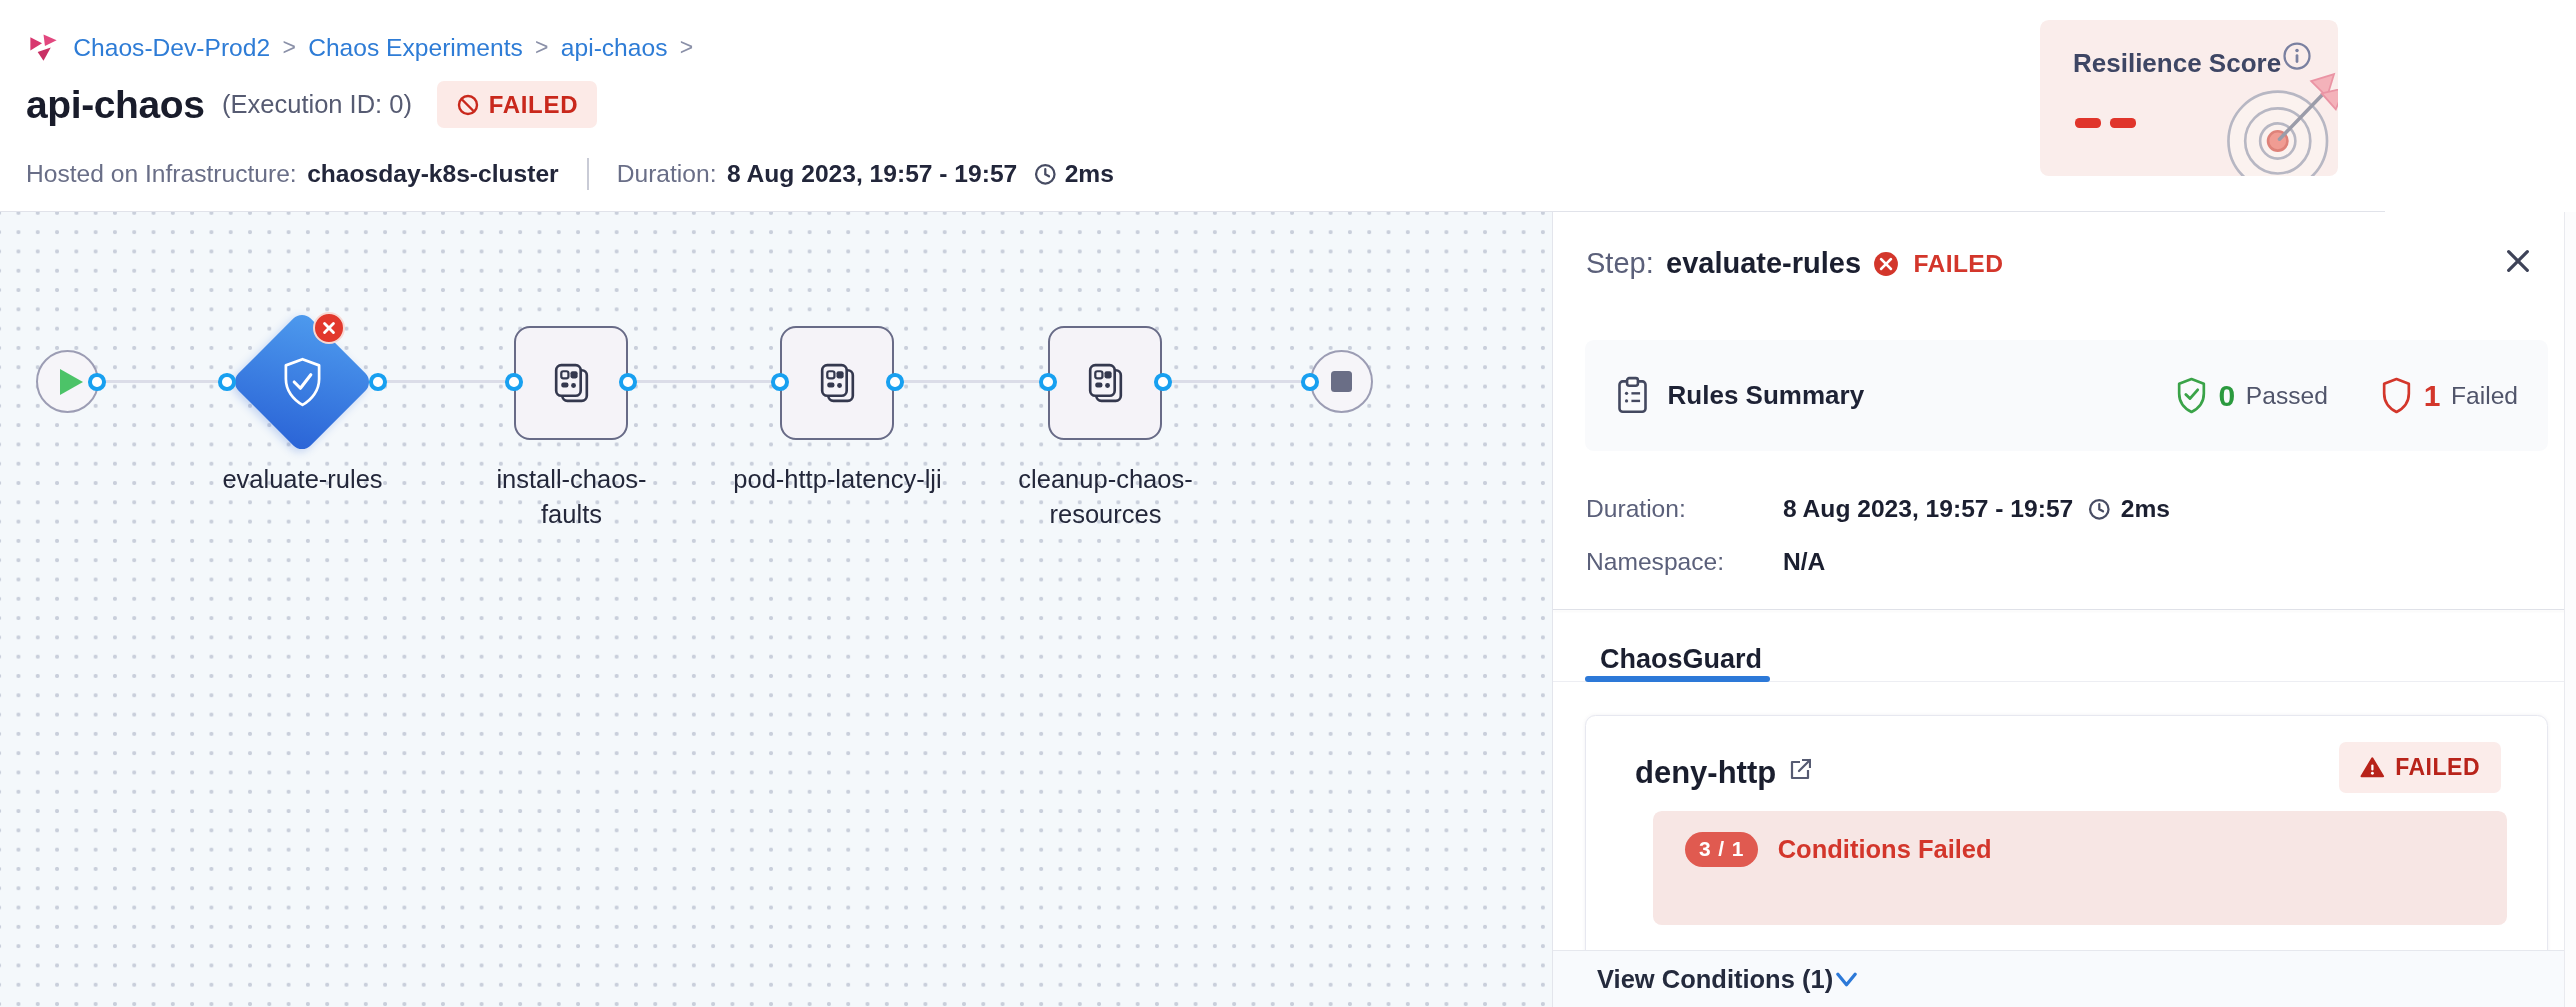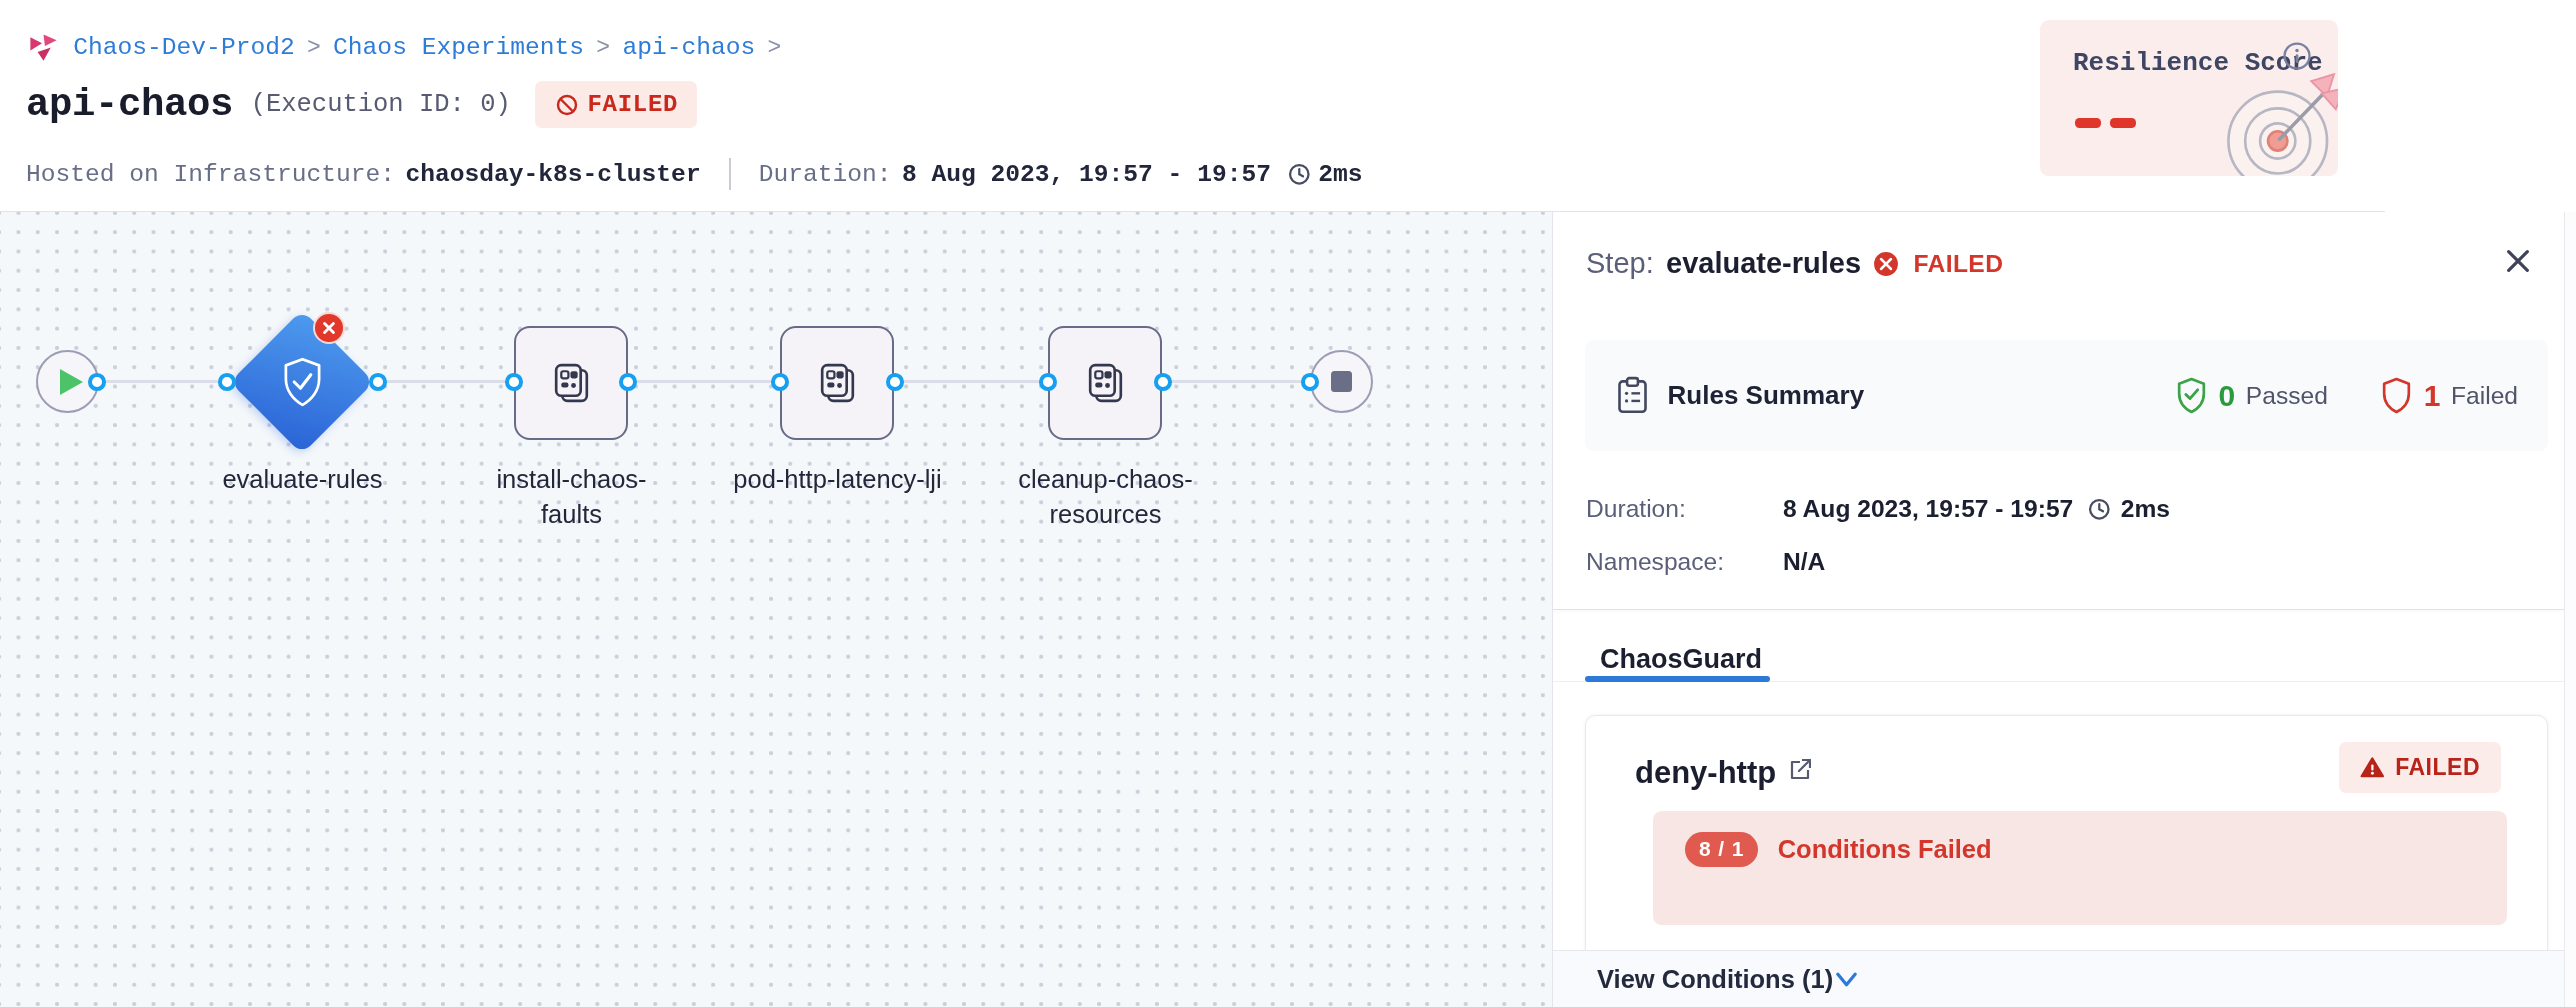--- a/index.html
+++ b/index.html
@@ -2,21 +2,21 @@
 <html style="font-size:14px"><head>
 <meta charset="utf-8">
 <style>
   * { margin:0; padding:0; box-sizing:border-box; }
   html,body { width:2576px; height:1008px; overflow:hidden; background:#fff;
     font-family:"Liberation Sans", sans-serif; -webkit-font-smoothing:antialiased; }
   .page { position:relative; width:2576px; height:1008px; background:#fff; }
 
   
   .header { position:absolute; left:0; top:0; width:2385px; height:212px; background:#fff;
-    border-bottom:0.9px solid #E1E3EA; z-index:4;font-family:Liberation Mono, monospace; }
+    border-bottom:0.9px solid #E1E3EA; z-index:4; }
   .breadcrumb { position:absolute; left:26px; top:30px; display:flex; align-items:center; gap:12.3px;
     font-size:24.6px; }
   .crumb { color:#2E7CD6; cursor:pointer; }
   .crumb-sep { color:#8A90A8; font-size:23px; }
   .title-row { position:absolute; left:26px; top:81px; display:flex; align-items:center; gap:17.6px; }
   .page-title { font-size:39px; font-weight:bold; color:#191C2B; letter-spacing:-0.4px; }
   .exec-id { font-size:25.5px; color:#565B72; }
   .blocked-badge { display:flex; align-items:center; gap:8.8px; background:#FCEAE7; border-radius:7px;
     height:47px; padding:0 19.3px; margin-left:7px; }
   .blocked-badge span { font-size:24px; font-weight:bold; color:#C9281C; letter-spacing:0.7px; }
@@ -330,21 +330,21 @@
       <div class="rule-failed-badge">
         <svg width="24.6" height="23" viewBox="0 0 24 22">
           <path d="M12 2 L22.5 19.5 H1.5 Z" fill="#B8231A" stroke="#B8231A" stroke-width="2" stroke-linejoin="round"></path>
           <rect x="11" y="8" width="2.2" height="6" rx="1.1" fill="#fff"></rect>
           <circle cx="12.1" cy="16.6" r="1.4" fill="#fff"></circle>
         </svg>
         <span>FAILED</span>
       </div>
       <div class="cond-box">
         <div class="cond-row1">
-          <span class="cond-pill">8 / 1</span>
+          <span class="cond-pill">3 / 1</span>
           <span class="cond-title">Conditions Failed</span>
         </div>
       </div>
     </div>
 
     <div class="panel-footer">
       <span class="view-cond">
         <span>View Conditions (1)</span>
         <svg width="23" height="16" viewBox="0 0 24 16">
           <polyline points="3,2 12,13 21,2" fill="none" stroke="#2D79D8" stroke-width="3.4" stroke-linecap="round" stroke-linejoin="round"></polyline>

